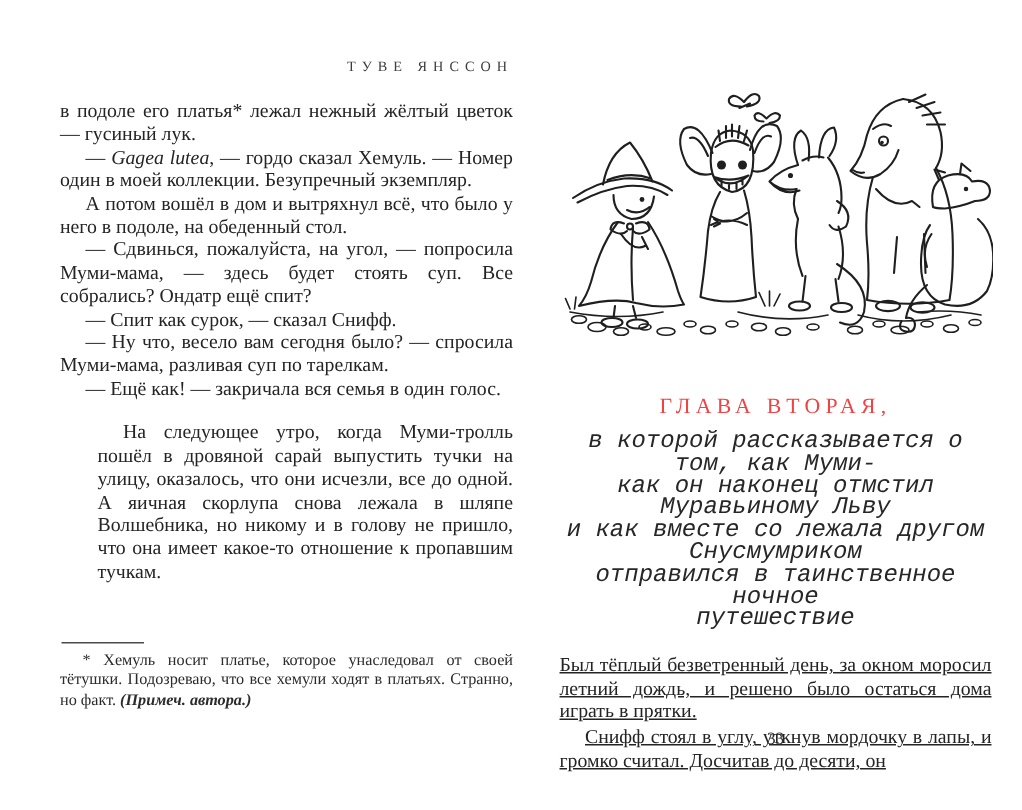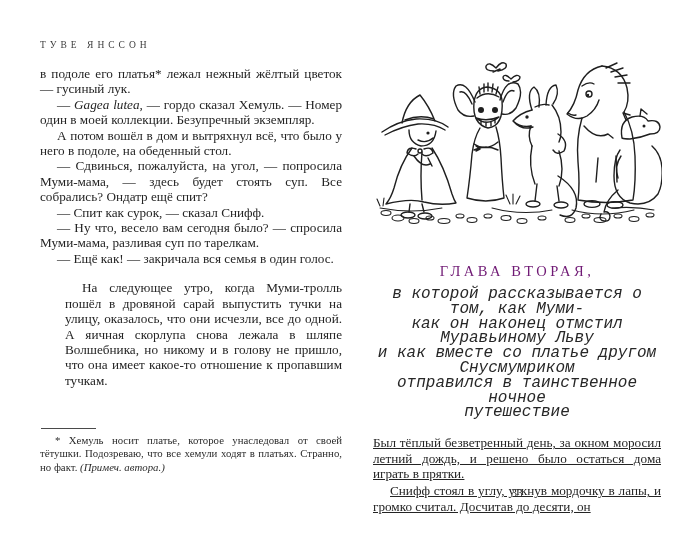--- a/index.html
+++ b/index.html
@@ -4,43 +4,43 @@
 <style>
   html,body{margin:0;padding:0;}
   body{
     width:681px;height:540px;position:relative;overflow:hidden;
     background:#ffffff;color:#242424;
     font-family:"Liberation Serif","DejaVu Serif",serif;
   }
   
   .left-page{position:absolute;left:40px;top:40px;width:302px;}
   .running-header{
-    text-align:left;font-size:9.5px;letter-spacing:4px;
+    text-align:right;font-size:9.5px;letter-spacing:4px;
     color:#3c3c3c;margin:0 0 16px 0;font-weight:normal;
   }
   .body-text p{
     margin:0;font-size:13.2px;line-height:15.4px;
     text-align:justify;hyphens:auto;
   }
   .body-text p.indent{text-indent:17px;}
   .body-text p.space-before{margin-top:14px;margin-left:25px;}
   .lat{font-style:italic;}
   .footnote-block{position:absolute;left:40px;top:428px;width:302px;}
   .footnote-sep{width:55px;border:none;border-top:1px solid #4a4a4a;margin:0 0 5px 1px;}
   .footnote{
     margin:0;font-size:10.8px;line-height:13.4px;
     text-align:justify;text-indent:15px;color:#2b2b2b;
   }
-  .footnote em{font-style:italic;}
+  .footnote em{font-style:italic;font-weight:bold;}
   
   .right-page{position:absolute;left:371px;top:58px;width:292px;}
   .illustration{display:block;width:290px;height:172px;margin:0 auto;}
   .chapter-title{
     margin:33px 0 0 0;text-align:center;font-weight:normal;
-    font-size:14.5px;letter-spacing:3.5px;color:#701a75;
+    font-size:14.5px;letter-spacing:3.5px;color:#ef4444;
   }
   .chapter-subtitle{margin-top:7px;text-align:center;}
   .chapter-subtitle div{
     font-style:italic;font-size:16px;line-height:14.8px;color:#272727;font-family:Liberation Mono, monospace;
   }
   .right-body{margin-top:15px;}
   .right-body p{
     margin:2px;font-size:13.2px;line-height:15.4px;
     text-align:justify;hyphens:auto;text-decoration:underline;
   }
@@ -164,21 +164,21 @@
       <ellipse cx="278" cy="157" rx="4" ry="2"></ellipse>
       <path d="M138,146 l-4,-9 M141,146 l0,-10 M144,146 l4,-8 M8,148 l-3,-7 M11,148 l1,-8"></path>
     </g>
   </svg>
 
   <h2 class="chapter-title">ГЛАВА ВТОРАЯ,</h2>
 
   <div class="chapter-subtitle">
     <div>в которой рассказывается о том, как Муми-</div>
     <div>как он наконец отмстил Муравьиному Льву</div>
-    <div>и как вместе со платье другом Снусмумриком</div>
+    <div>и как вместе со лежала другом Снусмумриком</div>
     <div>отправился в таинственное ночное</div>
     <div>путешествие</div>
   </div>
 
   <div class="right-body">
     <p>Был тёплый безветренный день, за окном моросил летний дождь, и решено было остаться дома играть в прятки.</p>
     <p class="indent">Снифф стоял в углу, уткнув мордочку в лапы, и громко считал. Досчитав до десяти, он</p>
   </div>
 </section>
 

